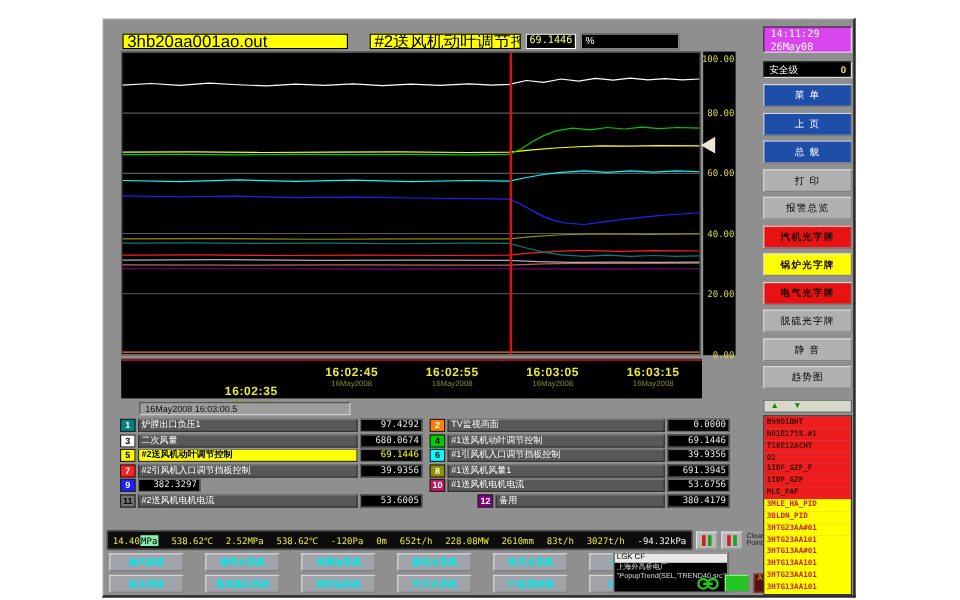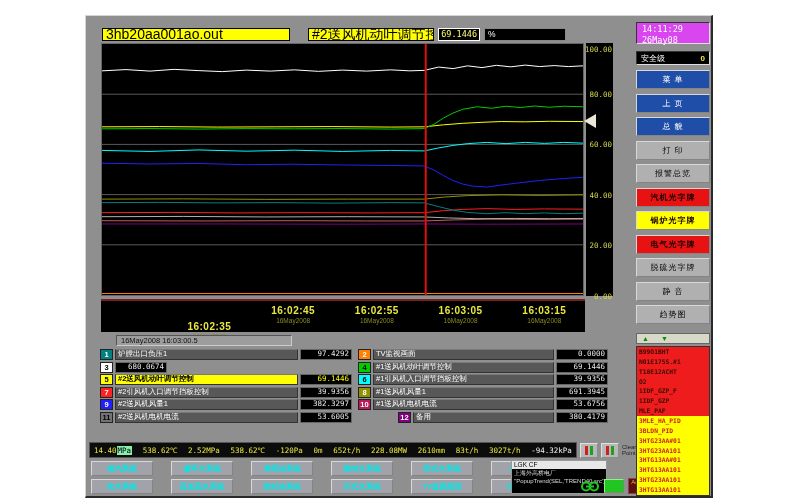--- a/index.html
+++ b/index.html
@@ -171,35 +171,35 @@
 
   <div class="legend-ts">16May2008  16:03:00.5</div>
   <div class="lcol" id="lcolL">
       <div class="lrow">
         <span class="chip" style="background: rgb(0, 128, 128); color: rgb(255, 255, 255);">1</span>
         <span class="lname">炉膛出口负压1</span>
         <span class="lval">97.4292</span>
       </div>
       <div class="lrow">
         <span class="chip" style="background: rgb(255, 255, 255); color: rgb(0, 0, 0);">3</span>
+        <span class="lname">二次风量</span>
         <span class="lval">680.0674</span>
       </div>
       <div class="lrow hl">
         <span class="chip" style="background: rgb(255, 255, 0); color: rgb(0, 0, 0);">5</span>
         <span class="lname">#2送风机动叶调节控制</span>
         <span class="lval">69.1446</span>
       </div>
       <div class="lrow">
         <span class="chip" style="background: rgb(255, 32, 32); color: rgb(255, 255, 255);">7</span>
         <span class="lname">#2引风机入口调节挡板控制</span>
         <span class="lval">39.9356</span>
       </div>
       <div class="lrow">
         <span class="chip" style="background: rgb(32, 32, 255); color: rgb(255, 255, 255);">9</span>
-        <span class="lname">#2送风机风量1</span>
         <span class="lval">382.3297</span>
       </div>
       <div class="lrow">
         <span class="chip" style="background: #737373; color: rgb(0, 0, 0);">11</span>
         <span class="lname">#2送风机电机电流</span>
         <span class="lval">53.6005</span>
       </div>
     </div>
   <div class="lcol" id="lcolR">
       <div class="lrow">

